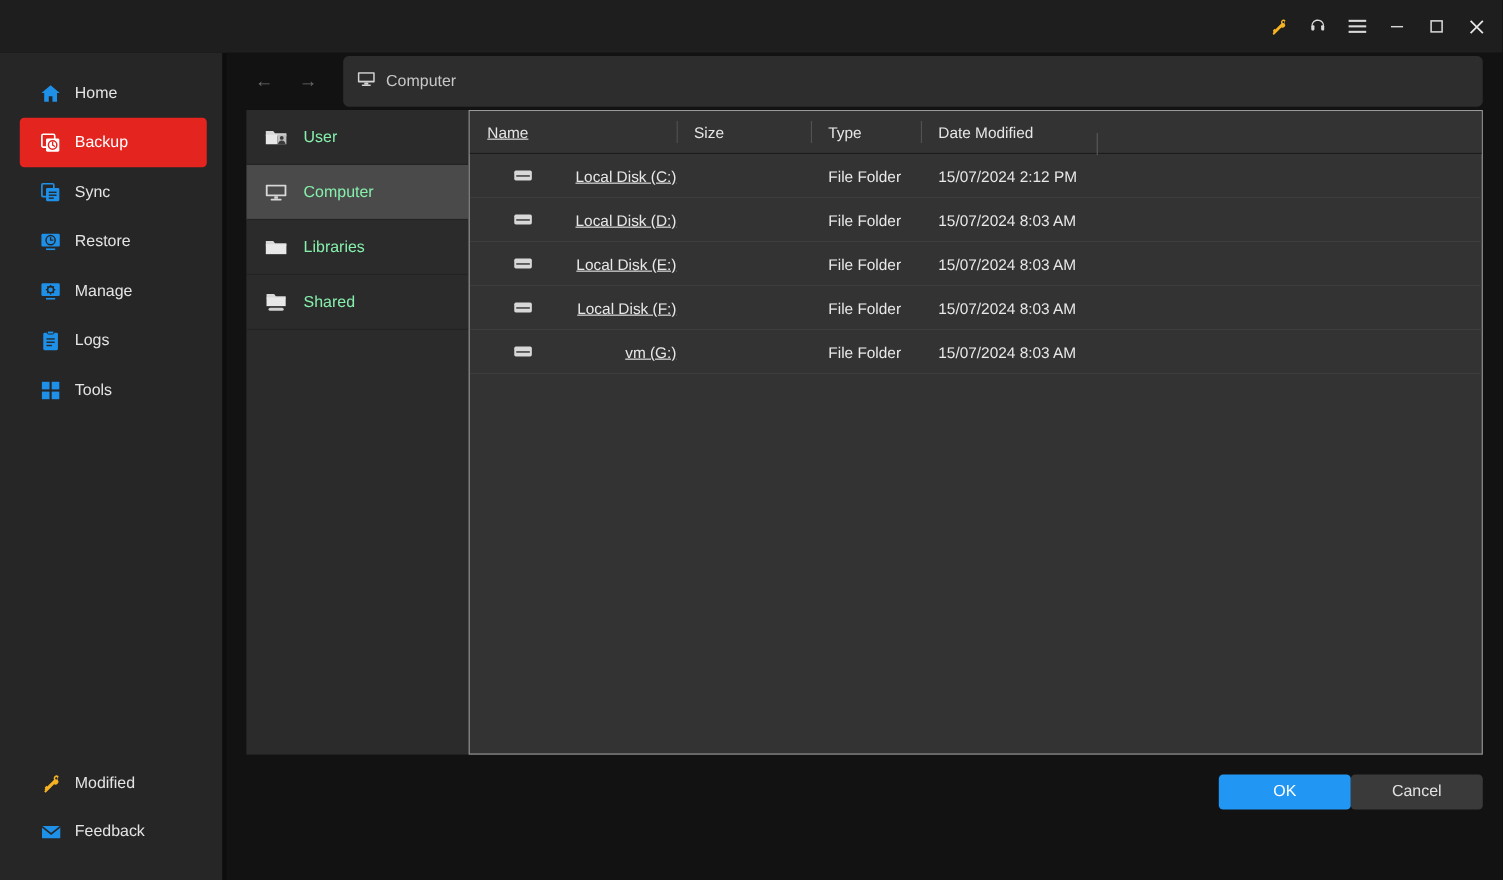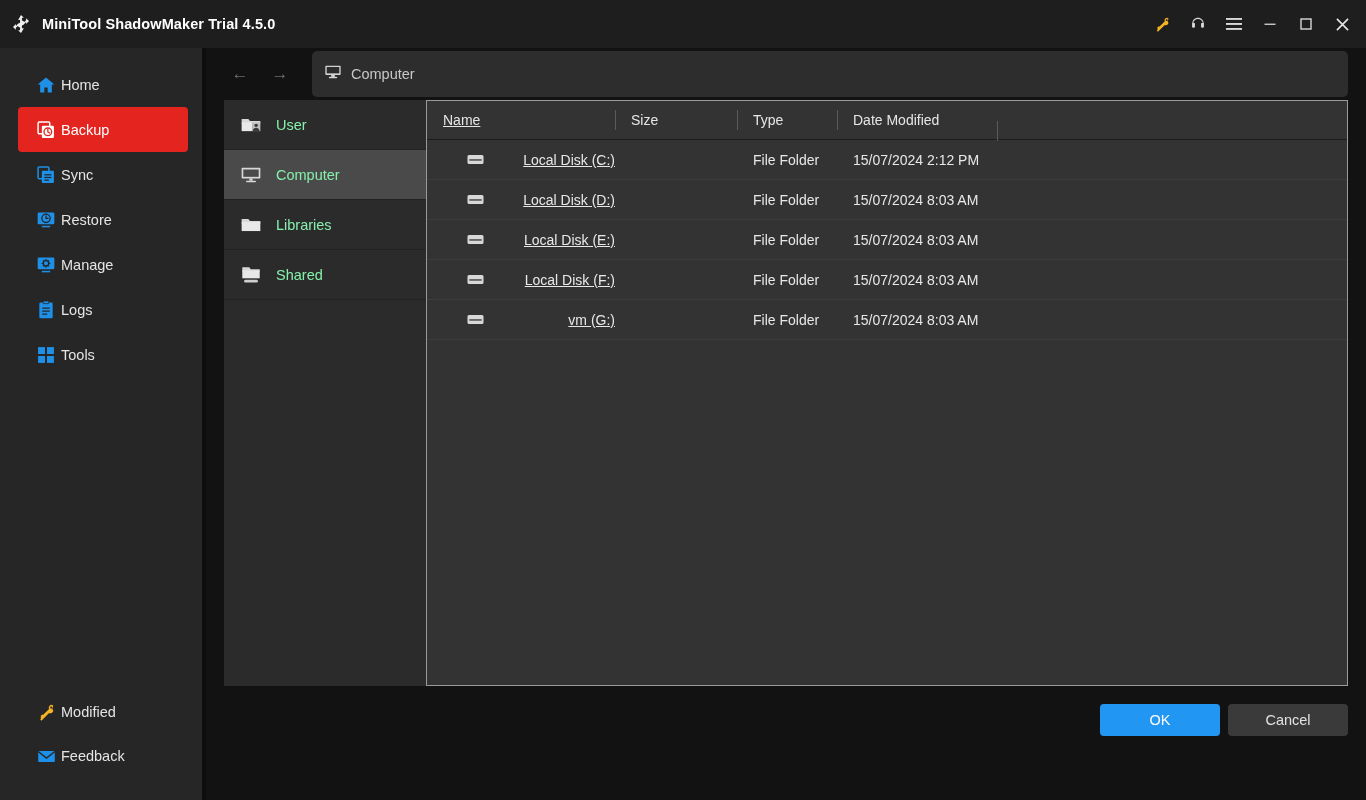--- a/index.html
+++ b/index.html
@@ -58,21 +58,21 @@
     display: flex;
     flex-direction: column;
     padding-top: 14px;
     position: relative;
   }
   .nav-list { display: flex; flex-direction: column; gap: 0px; }
   .nav-item {
     height: 45px;
     margin: 0 14px 0 18px;
     display: flex; align-items: center;
-    gap: 5px;
+    gap: 12px;
     padding-left: 18px;
     border-radius: 4px;
     cursor: pointer;
     color: #e4e4e4;
     font-size: 14.5px;
   }
   .nav-item + .nav-item { margin-top: 0px; }
   .nav-item.active { background: #e3241f; color: #fff; }
   .nav-ico { width: 20px; height: 20px; display: flex; align-items: center; justify-content: center; flex: 0 0 20px; }
   .nav-label { white-space: nowrap; }
@@ -201,49 +201,40 @@
     white-space: nowrap; overflow: hidden;
     display: flex; align-items: center; gap: 7px;
   }
   .fl-row .cell.c-name { padding-left: 40px; justify-content: space-between; }
   .drive-ico { width: 17px; height: 13px; flex: 0 0 17px; }
 
   
   .footer {
     flex: 0 0 105px;
     display: flex; align-items: center; justify-content: flex-end;
-    gap: 8px;
     padding: 0 18px 38px 0;
   }
   .btn {
     height: 32px;
     min-width: 120px;
     border-radius: 4px;
     font-size: 14.5px;
     display: flex; align-items: center; justify-content: center;
     cursor: pointer; border: none;
     font-family: "Liberation Sans", sans-serif;
   }
   .btn-ok { background: #2196f3; color: #ffffff; }
   .btn-cancel { background: #3a3a3a; color: #e2e2e2; }
 </style>
 </head>
 <body>
 
 <div id="app">
 
   <div class="titlebar">
-    <div class="title-left">
-      <span class="app-logo">
-        <svg width="22" height="22" viewBox="0 0 24 24">
-          <path d="M12 2.2l3.1 3.1h-2.1v3.0c1.0.2 1.9.8 2.5 1.6l2.1-2.1v-2.1l3.1 3.1-3.1 3.1v-2.1l-2.1 2.1c-.6.8-1.5 1.4-2.5 1.6v3.0h2.1L12 21.8l-3.1-3.1h2.1v-3.0c-1.0-.2-1.9-.8-2.5-1.6l-2.1 2.1v2.1L3.3 15.2l3.1-3.1v2.1l2.1-2.1c.6-.8 1.5-1.4 2.5-1.6v-3.0H8.9L12 2.2z" fill="#f0f0f0"></path>
-        </svg>
-      </span>
-      <span class="app-title">MiniTool ShadowMaker Trial 4.5.0</span>
-    </div>
 
     <div class="title-right">
       <div class="tb-btn" title="Register">
         <svg width="17" height="17" viewBox="0 0 24 24">
           <path d="M20.5 3.5a3.2 3.2 0 0 0-4.6 0c-1.1 1.1-1.3 2.7-.6 4l-7.8 7.8-.9-.9-2.1 2.1.9.9-1.1 1.1 1.0 1.0-1.3 1.3 1.6 1.6 5.3-5.3 4.4-4.4c1.3.7 2.9.5 4-.6a3.2 3.2 0 0 0 0-4.6zm-1.6 3.2a1.3 1.3 0 1 1-1.9-1.9 1.3 1.3 0 0 1 1.9 1.9z" fill="#f5b323"></path>
         </svg>
       </div>
       <div class="tb-btn" title="Support">
         <svg width="18" height="18" viewBox="0 0 24 24">
           <path d="M12 3.5c-4.3 0-7.6 3.3-7.6 7.4v5.0h3.3V11h-2.0c.2-3.1 2.9-5.6 6.3-5.6s6.1 2.5 6.3 5.6h-2.0v4.9h3.3v-4.9c0-4.1-3.3-7.5-7.6-7.5z" fill="#d8d8d8"></path>

